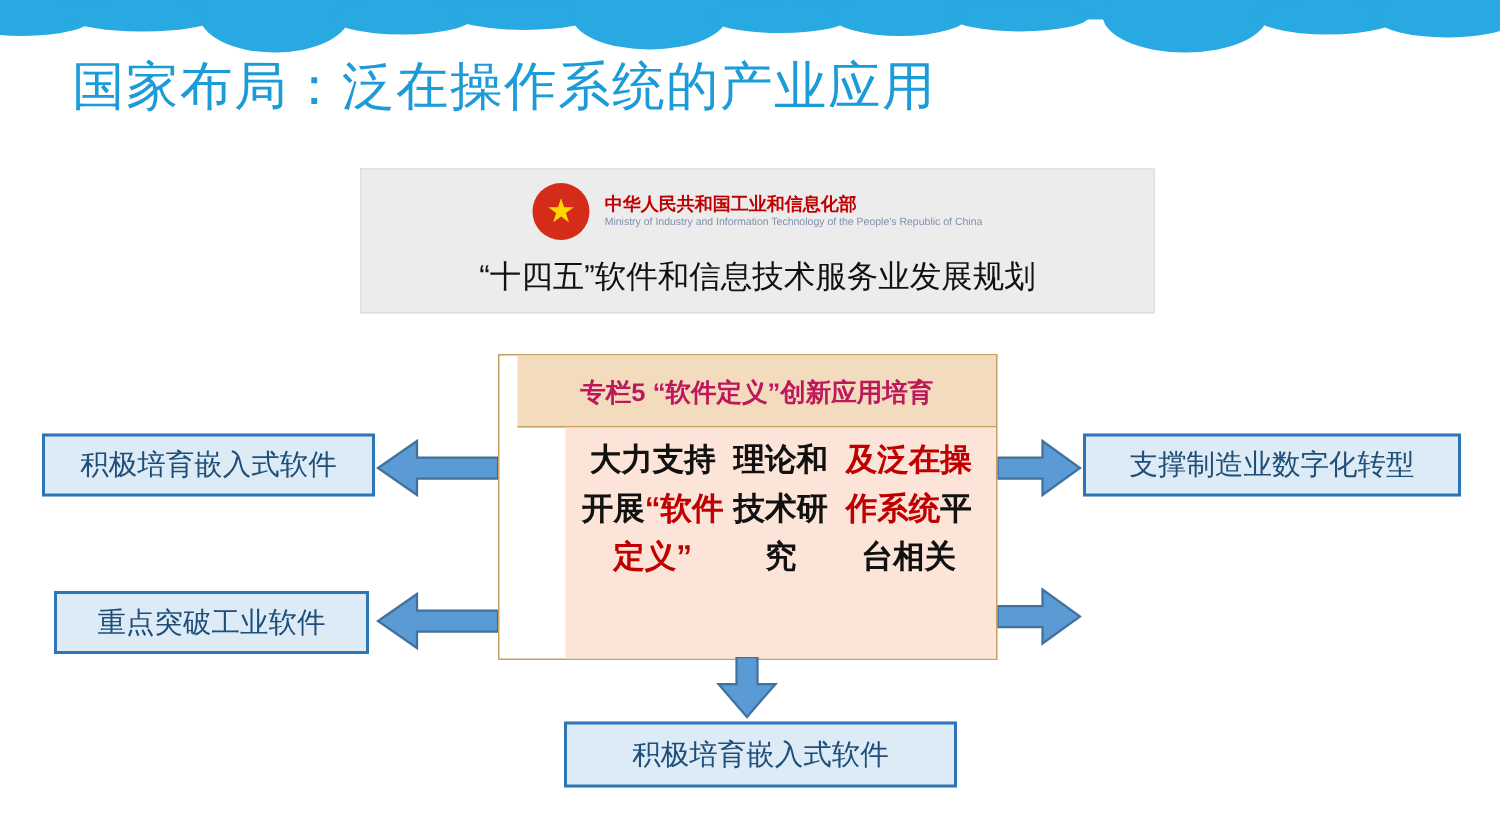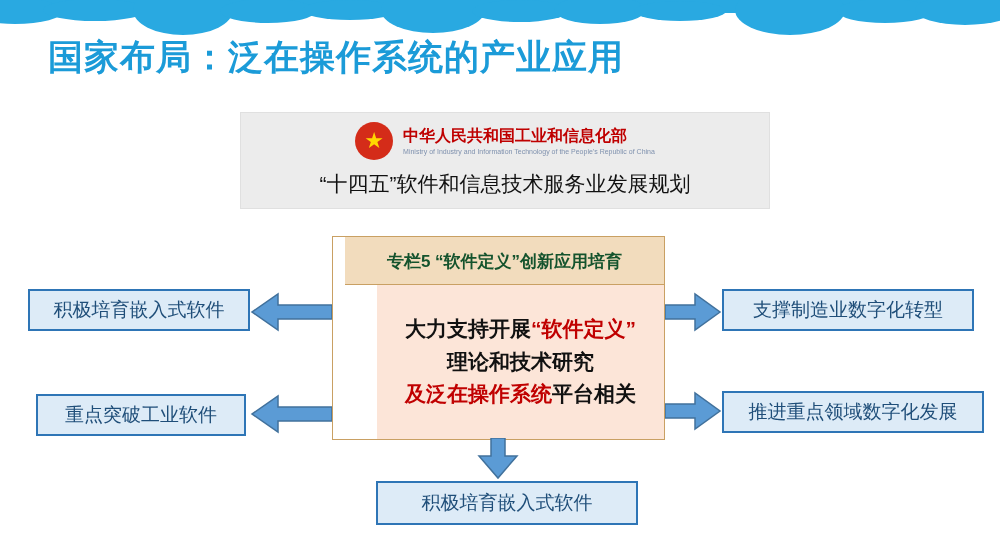--- a/index.html
+++ b/index.html
@@ -19,21 +19,21 @@
     top: 0; left: 0;
     width: 1000px; height: 44px;
     pointer-events: none;
   }
 
   .slide-title {
     position: absolute;
     left: 48px;
     top: 34px;
     font-size: 35px;
-    font-weight: bold;
+    font-weight: normal;
     color: #1B9BD8;
     letter-spacing: 1px;
     white-space: nowrap;
   }
 
   .ministry-box {
     position: absolute;
     left: 240px;
     top: 112px;
     width: 530px;
@@ -57,21 +57,21 @@
     display: flex;
     align-items: center;
     justify-content: center;
     font-size: 22px;
     flex: 0 0 auto;
   }
   .ministry-text { text-align: left; }
   .ministry-name {
     color: #BF0000;
     font-weight: bold;
-    font-size: 16px;
+    font-size: 12px;
     line-height: 1.15;
   }
   .ministry-en {
     color: #7F91AE;
     font-size: 7px;
     margin-top: 2px;
     white-space: nowrap;
   }
   .plan-title {
     margin-top: 10px;
@@ -88,31 +88,30 @@
     width: 333px;
     height: 204px;
     border: 1px solid #C9A063;
     display: flex;
     flex-direction: column;
   }
   .center-header {
     background: #F2DCBD;
     font-weight: bold;
     font-size: 17px;
-    color: #14532d;
+    color: #be185d;
     text-align: center;
     padding: 13px 0 11px;
     border-bottom: 1px solid #C9A063;
     margin-left: 12px;
   }
   .center-body {
     background: #FCE5D8;
     flex: 1;
     display: flex;
-    flex-direction: column;
     justify-content: center;
     text-align: center;
     font-size: 21px;
     font-weight: bold;
     color: #111111;
     line-height: 1.55;
     padding: 6px;
     margin-left: 44px;
   }
   .hl { color: #C00000; }
@@ -181,21 +180,20 @@
     <div class="center-body">
       <div><span>大力支持开展</span><span class="hl">“软件定义”</span></div>
       <div><span>理论和技术研究</span></div>
       <div><span class="hl">及泛在操作系统</span><span>平台相关</span></div>
     </div>
   </div>
 
   <div class="branch-box box-left-top">积极培育嵌入式软件</div>
   <div class="branch-box box-left-bottom">重点突破工业软件</div>
   <div class="branch-box box-right-top">支撑制造业数字化转型</div>
-  <div class="branch-box box-right-bottom">推进重点领域数字化发展</div>
   <div class="branch-box box-bottom">积极培育嵌入式软件</div>
 
   <svg class="arrow arrow-left-top" width="82" height="40" viewBox="0 0 82 40" xmlns="http://www.w3.org/2000/svg">
     <polygon points="82,13 28,13 28,2 2,20 28,38 28,27 82,27" fill="#5B9BD5" stroke="#41719C" stroke-width="1.5"></polygon>
   </svg>
   <svg class="arrow arrow-left-bottom" width="82" height="40" viewBox="0 0 82 40" xmlns="http://www.w3.org/2000/svg">
     <polygon points="82,13 28,13 28,2 2,20 28,38 28,27 82,27" fill="#5B9BD5" stroke="#41719C" stroke-width="1.5"></polygon>
   </svg>
   <svg class="arrow arrow-right-top" width="57" height="40" viewBox="0 0 57 40" xmlns="http://www.w3.org/2000/svg">
     <polygon points="0,13 30,13 30,2 55,20 30,38 30,27 0,27" fill="#5B9BD5" stroke="#41719C" stroke-width="1.5"></polygon>

